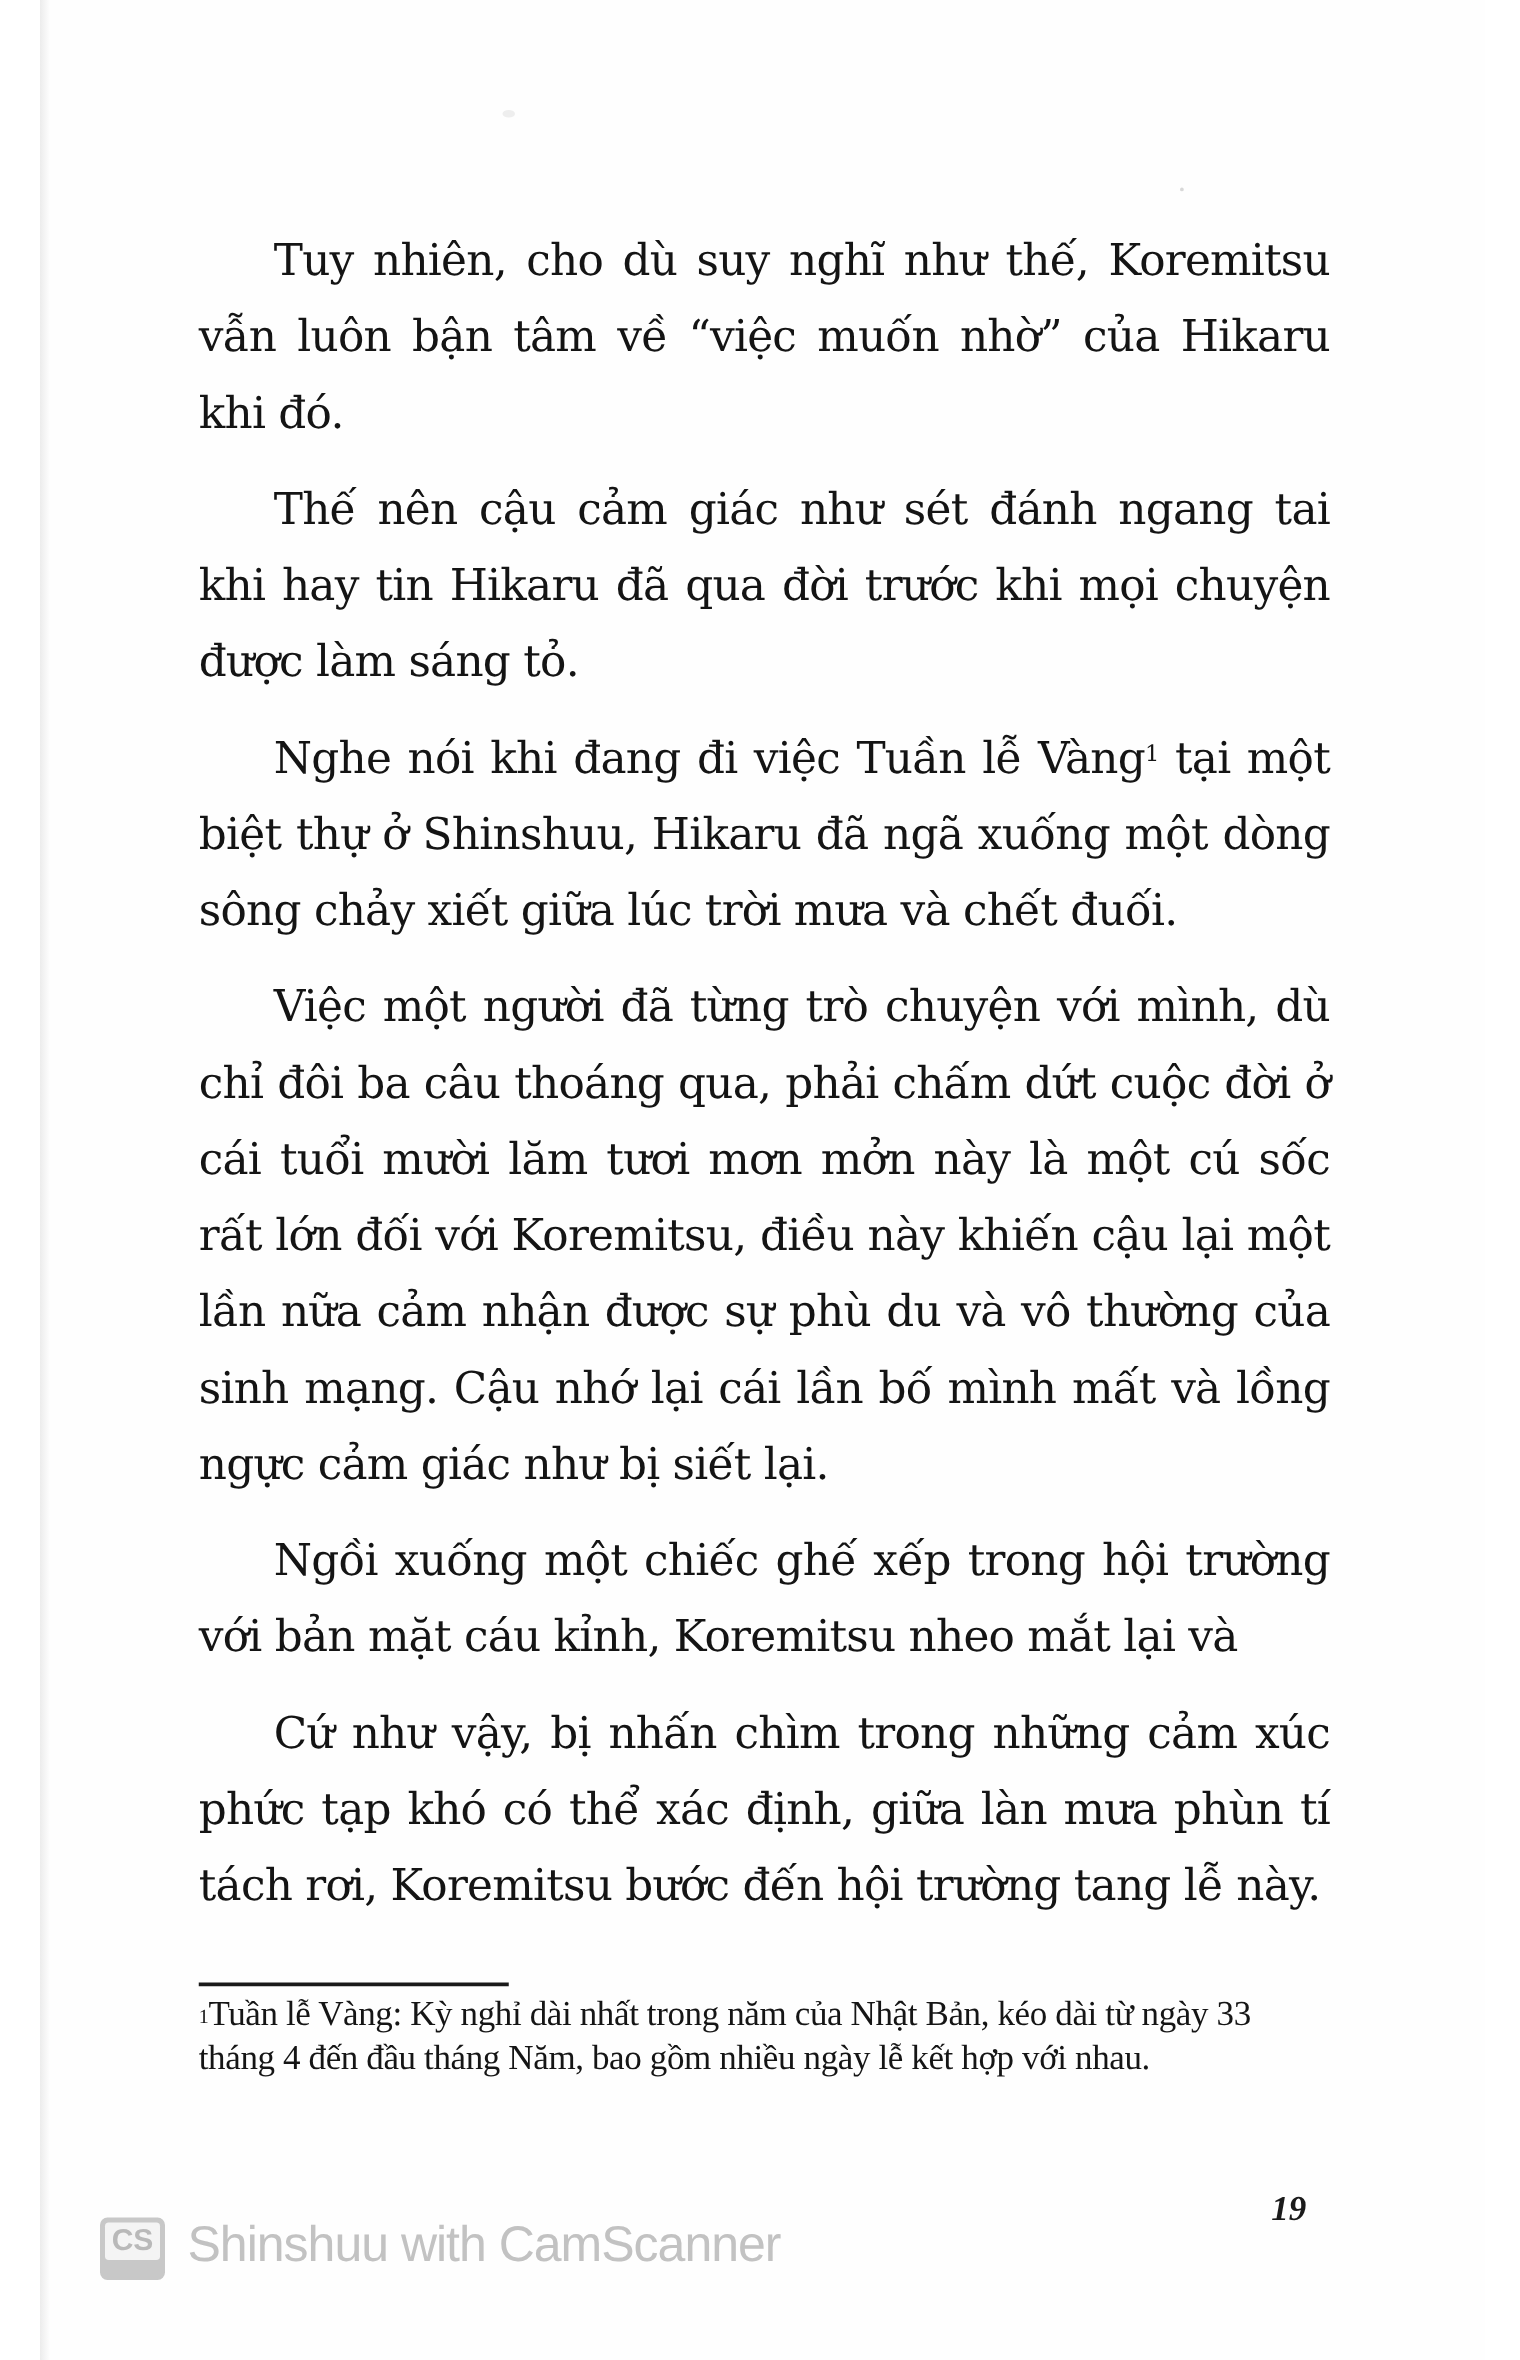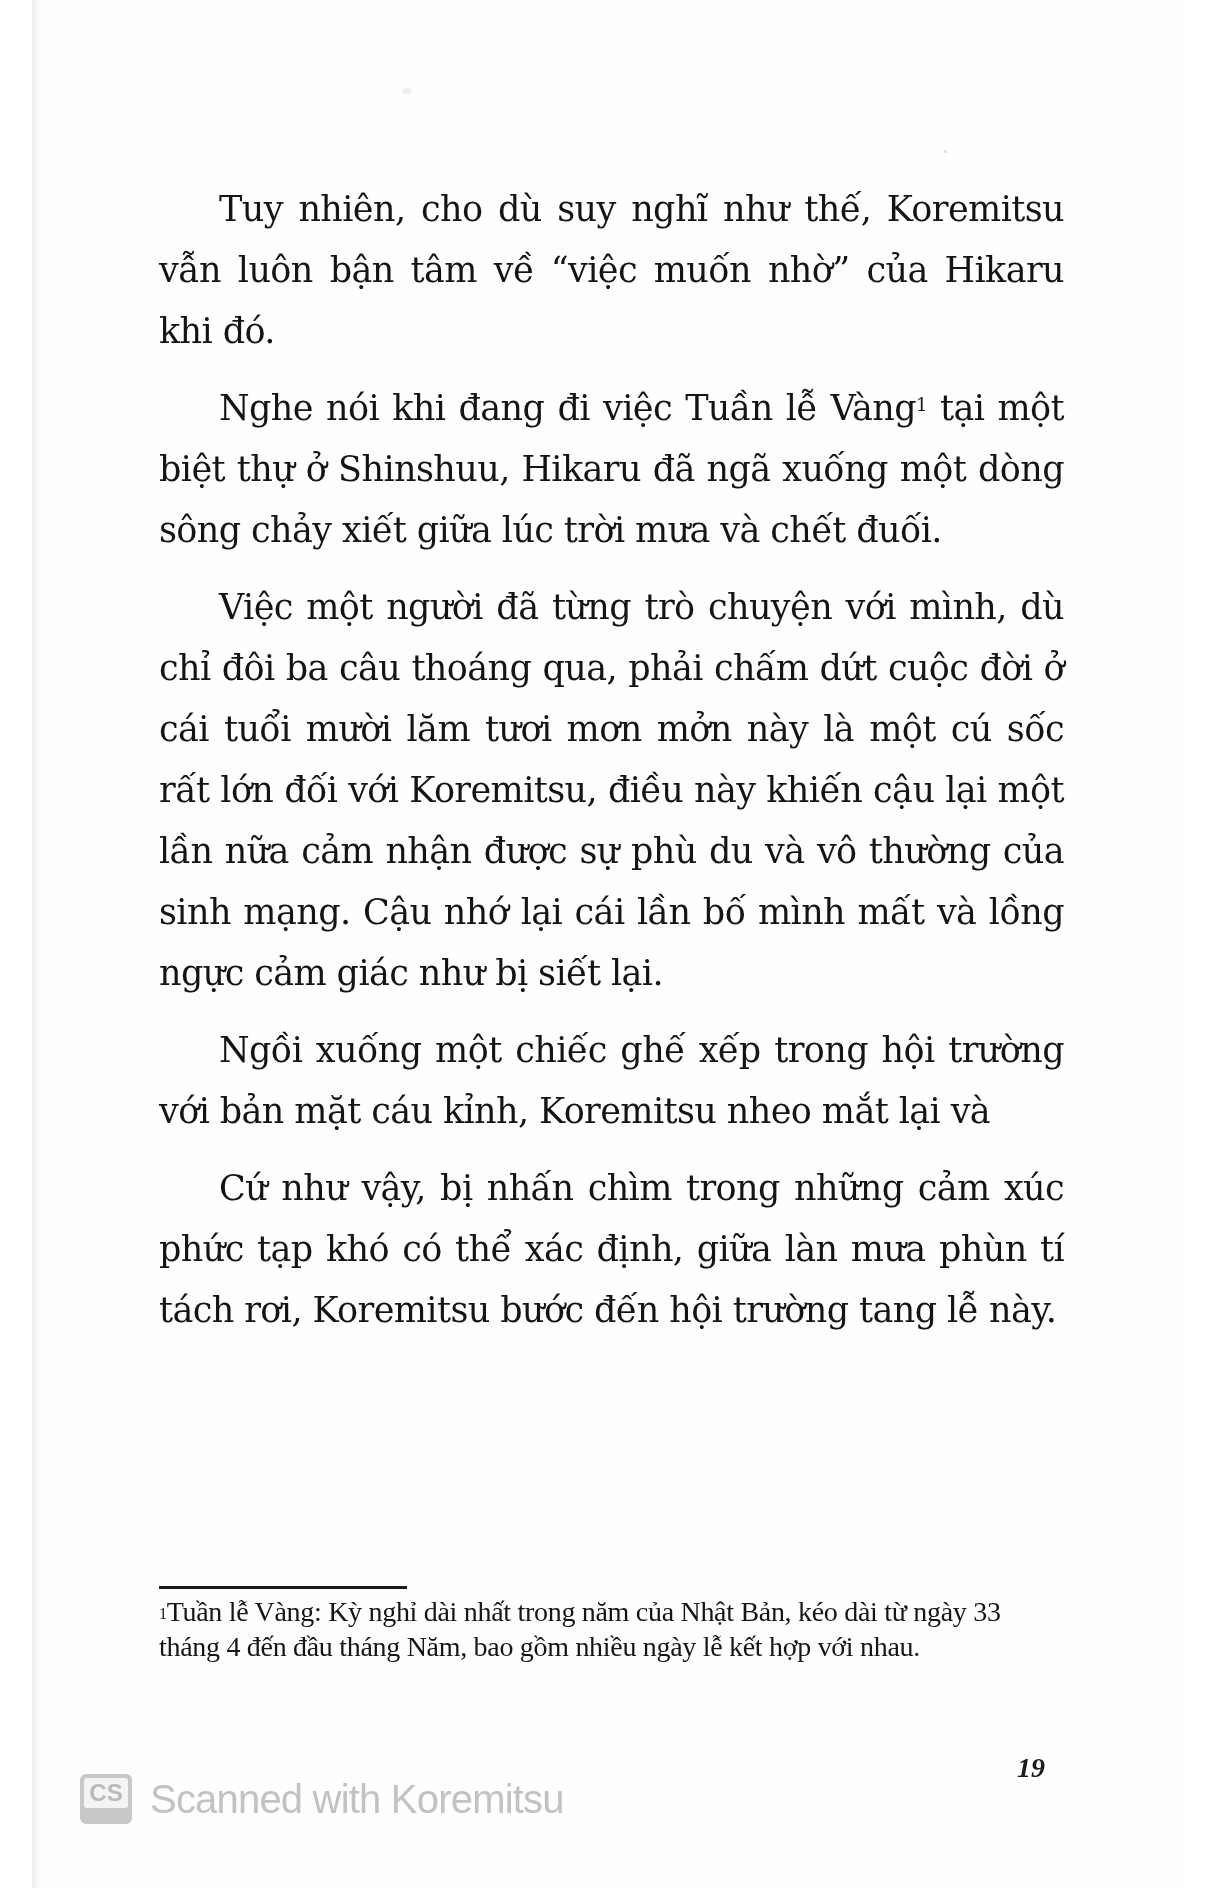--- a/index.html
+++ b/index.html
@@ -8,49 +8,50 @@
   .edge { position:absolute; left:0; top:0; width:8px; height:1888px; background:linear-gradient(to right,#ececec,#fefefe); }
   .body-text { position:absolute; left:127px; width:905px; font-family:"DejaVu Serif", serif; font-size:35px; color:#141414; letter-spacing:-0.6px; }
   .para { margin:0; line-height:61px; text-align:justify; text-align-last:left; }
   .para + .para { margin-top:16px; }
   .para .indent { display:inline-block; width:60px; }
   sup { font-size:18px; vertical-align:top; position:relative; top:-4px; }
   .rule { position:absolute; left:127px; top:1586px; width:248px; height:3px; background:#1a1a1a; }
   .footnote { position:absolute; left:127px; top:1594px; width:900px; font-family:"Liberation Serif", serif; font-size:28px; line-height:35px; color:#151515; letter-spacing:-0.3px; }
   .footnote sup { font-size:16px; top:2px; }
   .page-number { position:absolute; left:985px; top:1752px; font-family:"Liberation Serif", serif; font-weight:bold; font-size:28px; color:#1a1a1a;font-style:italic; }
-  .cs-mark { position:absolute; left:48px; top:1774px; display:flex; align-items:center; }
+  .cs-mark { position:absolute; left:48px; top:1774px; display:flex; align-items:flex-start; }
   .cs-logo { width:52px; height:50px; border-radius:6px; background:#c8c8c8; position:relative; overflow:hidden; }
   .cs-logo .inner { position:absolute; left:4px; top:4px; width:44px; height:30px; border-radius:3px; background:#f4f4f4; color:#b9b9b9; font-family:"Liberation Sans", sans-serif; font-weight:bold; font-size:24px; line-height:30px; text-align:center; }
   .cs-text { margin-left:18px; font-family:"Liberation Sans", sans-serif; font-size:40px; color:#c2c2c2; letter-spacing:-0.8px; }
   .speck { position:absolute; background:#d8d8d8; border-radius:50%; }
 </style>
 </head>
 <body>
 
 <div class="page">
   <div class="edge"></div>
   <div class="speck" style="left:370px;top:88px;width:10px;height:6px;background:#eeeeee"></div>
   <div class="speck" style="left:912px;top:150px;width:3px;height:3px"></div>
   <div class="speck" style="left:1190px;top:1662px;width:4px;height:4px"></div>
 
   <div class="body-text" style="top:179px">
     <p class="para"><span class="indent"></span><span>Tuy nhiên, cho dù suy nghĩ như thế, Koremitsu vẫn luôn bận tâm về “việc muốn nhờ” của Hikaru khi đó.</span></p>
+    <p class="para"><span class="indent"></span><span>Thế nên cậu cảm giác như sét đánh ngang tai khi hay tin Hikaru đã qua đời trước khi mọi chuyện được làm sáng tỏ.</span></p>
     <p class="para"><span class="indent"></span><span>Nghe nói khi đang đi việc Tuần lễ Vàng</span><sup>1</sup><span> tại một biệt thự ở Shinshuu, Hikaru đã ngã xuống một dòng sông chảy xiết giữa lúc trời mưa và chết đuối.</span></p>
     <p class="para"><span class="indent"></span><span>Việc một người đã từng trò chuyện với mình, dù chỉ đôi ba câu thoáng qua, phải chấm dứt cuộc đời ở cái tuổi mười lăm tươi mơn mởn này là một cú sốc rất lớn đối với Koremitsu, điều này khiến cậu lại một lần nữa cảm nhận được sự phù du và vô thường của sinh mạng. Cậu nhớ lại cái lần bố mình mất và lồng ngực cảm giác như bị siết lại.</span></p>
     <p class="para"><span class="indent"></span><span>Ngồi xuống một chiếc ghế xếp trong hội trường với bản mặt cáu kỉnh, Koremitsu nheo mắt lại và</span></p>
     <p class="para"><span class="indent"></span><span>Cứ như vậy, bị nhấn chìm trong những cảm xúc phức tạp khó có thể xác định, giữa làn mưa phùn tí tách rơi, Koremitsu bước đến hội trường tang lễ này.</span></p>
   </div>
 
   <div class="rule"></div>
   <div class="footnote">
     <sup>1</sup><span>Tuần lễ Vàng: Kỳ nghỉ dài nhất trong năm của Nhật Bản, kéo dài từ ngày 33 tháng 4 đến đầu tháng Năm, bao gồm nhiều ngày lễ kết hợp với nhau.</span>
   </div>
 
   <div class="page-number">19</div>
 
   <div class="cs-mark">
     <div class="cs-logo">
       <div class="inner">CS</div>
     </div>
-    <span class="cs-text">Scanned with Koremitsu</span>
+    <span class="cs-text">Shinshuu with CamScanner</span>
   </div>
 </div>
 
 </body></html>

